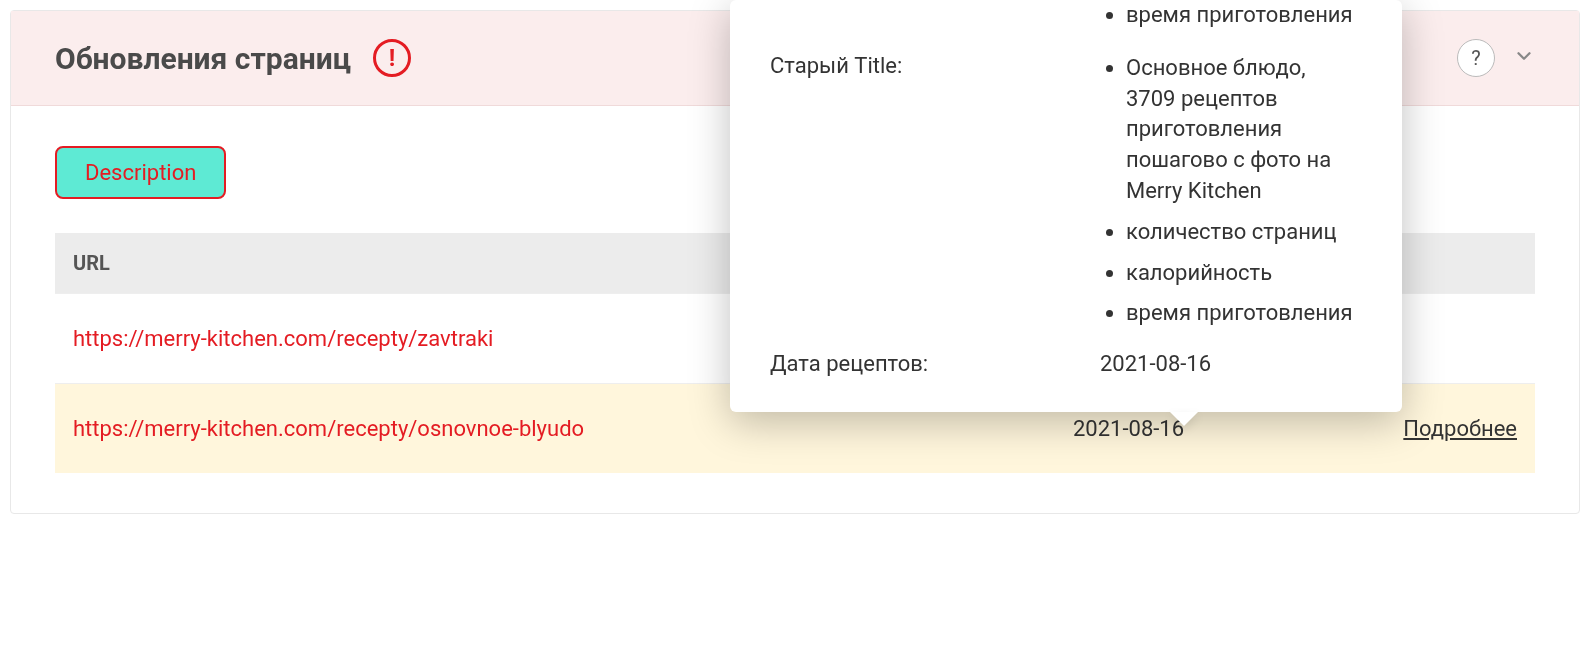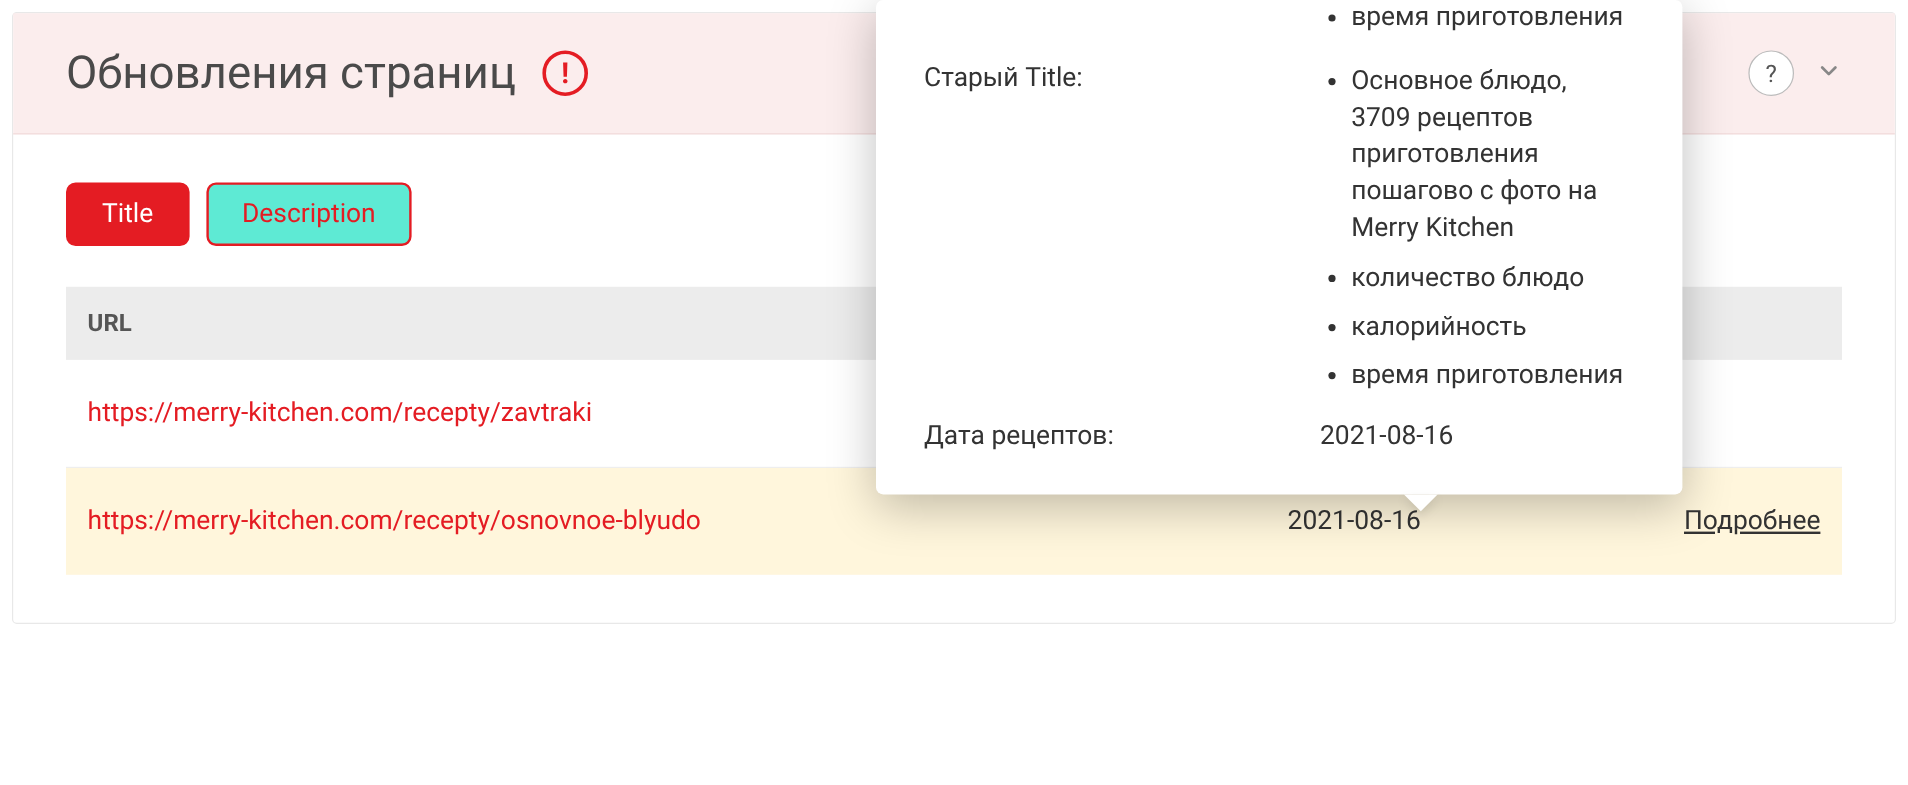--- a/index.html
+++ b/index.html
@@ -26,22 +26,22 @@
     align-items: center;
     justify-content: space-between;
     border-bottom: 1px solid #f0dada;
   }
   .panel-header-left {
     display: flex;
     align-items: center;
     gap: 22px;
   }
   .panel-title {
-    font-size: 38px;
-    font-weight: 400;
+    font-size: 30px;
+    font-weight: 700;
     color: #4a4a4a;
   }
   .alert-icon {
     width: 38px; height: 38px;
     border: 3px solid #e41c23;
     border-radius: 50%;
     display: flex;
     align-items: center;
     justify-content: center;
     color: #e41c23;
@@ -171,21 +171,20 @@
       <div class="chevron">
         <svg width="22" height="22" viewBox="0 0 24 24" fill="none" stroke="#888" stroke-width="2.5" stroke-linecap="round" stroke-linejoin="round">
             <polyline points="6 9 12 15 18 9"></polyline>
           </svg>
       </div>
     </div>
   </div>
 
   <div class="panel-body">
     <div class="tabs">
-      <div class="tab active">Title</div>
       <div class="tab">Description</div>
     </div>
 
     <table class="table">
       <thead>
         <tr>
           <th>URL</th>
           <th class="col-date"></th>
           <th class="col-action"></th>
         </tr>
@@ -213,21 +212,21 @@
       <ul>
         <li>время приготовления</li>
       </ul>
     </div>
   </div>
   <div class="tooltip-row">
     <div class="tooltip-label">Старый Title:</div>
     <div class="tooltip-value">
       <ul>
         <li>Основное блюдо, 3709 рецептов приготовления пошагово с фото на Merry Kitchen</li>
-        <li>количество блюдо</li>
+        <li>количество страниц</li>
         <li>калорийность</li>
         <li>время приготовления</li>
       </ul>
     </div>
   </div>
   <div class="tooltip-row">
     <div class="tooltip-label">Дата рецептов:</div>
     <div class="tooltip-value">2021-08-16</div>
   </div>
   <div class="tooltip-pointer"></div>

